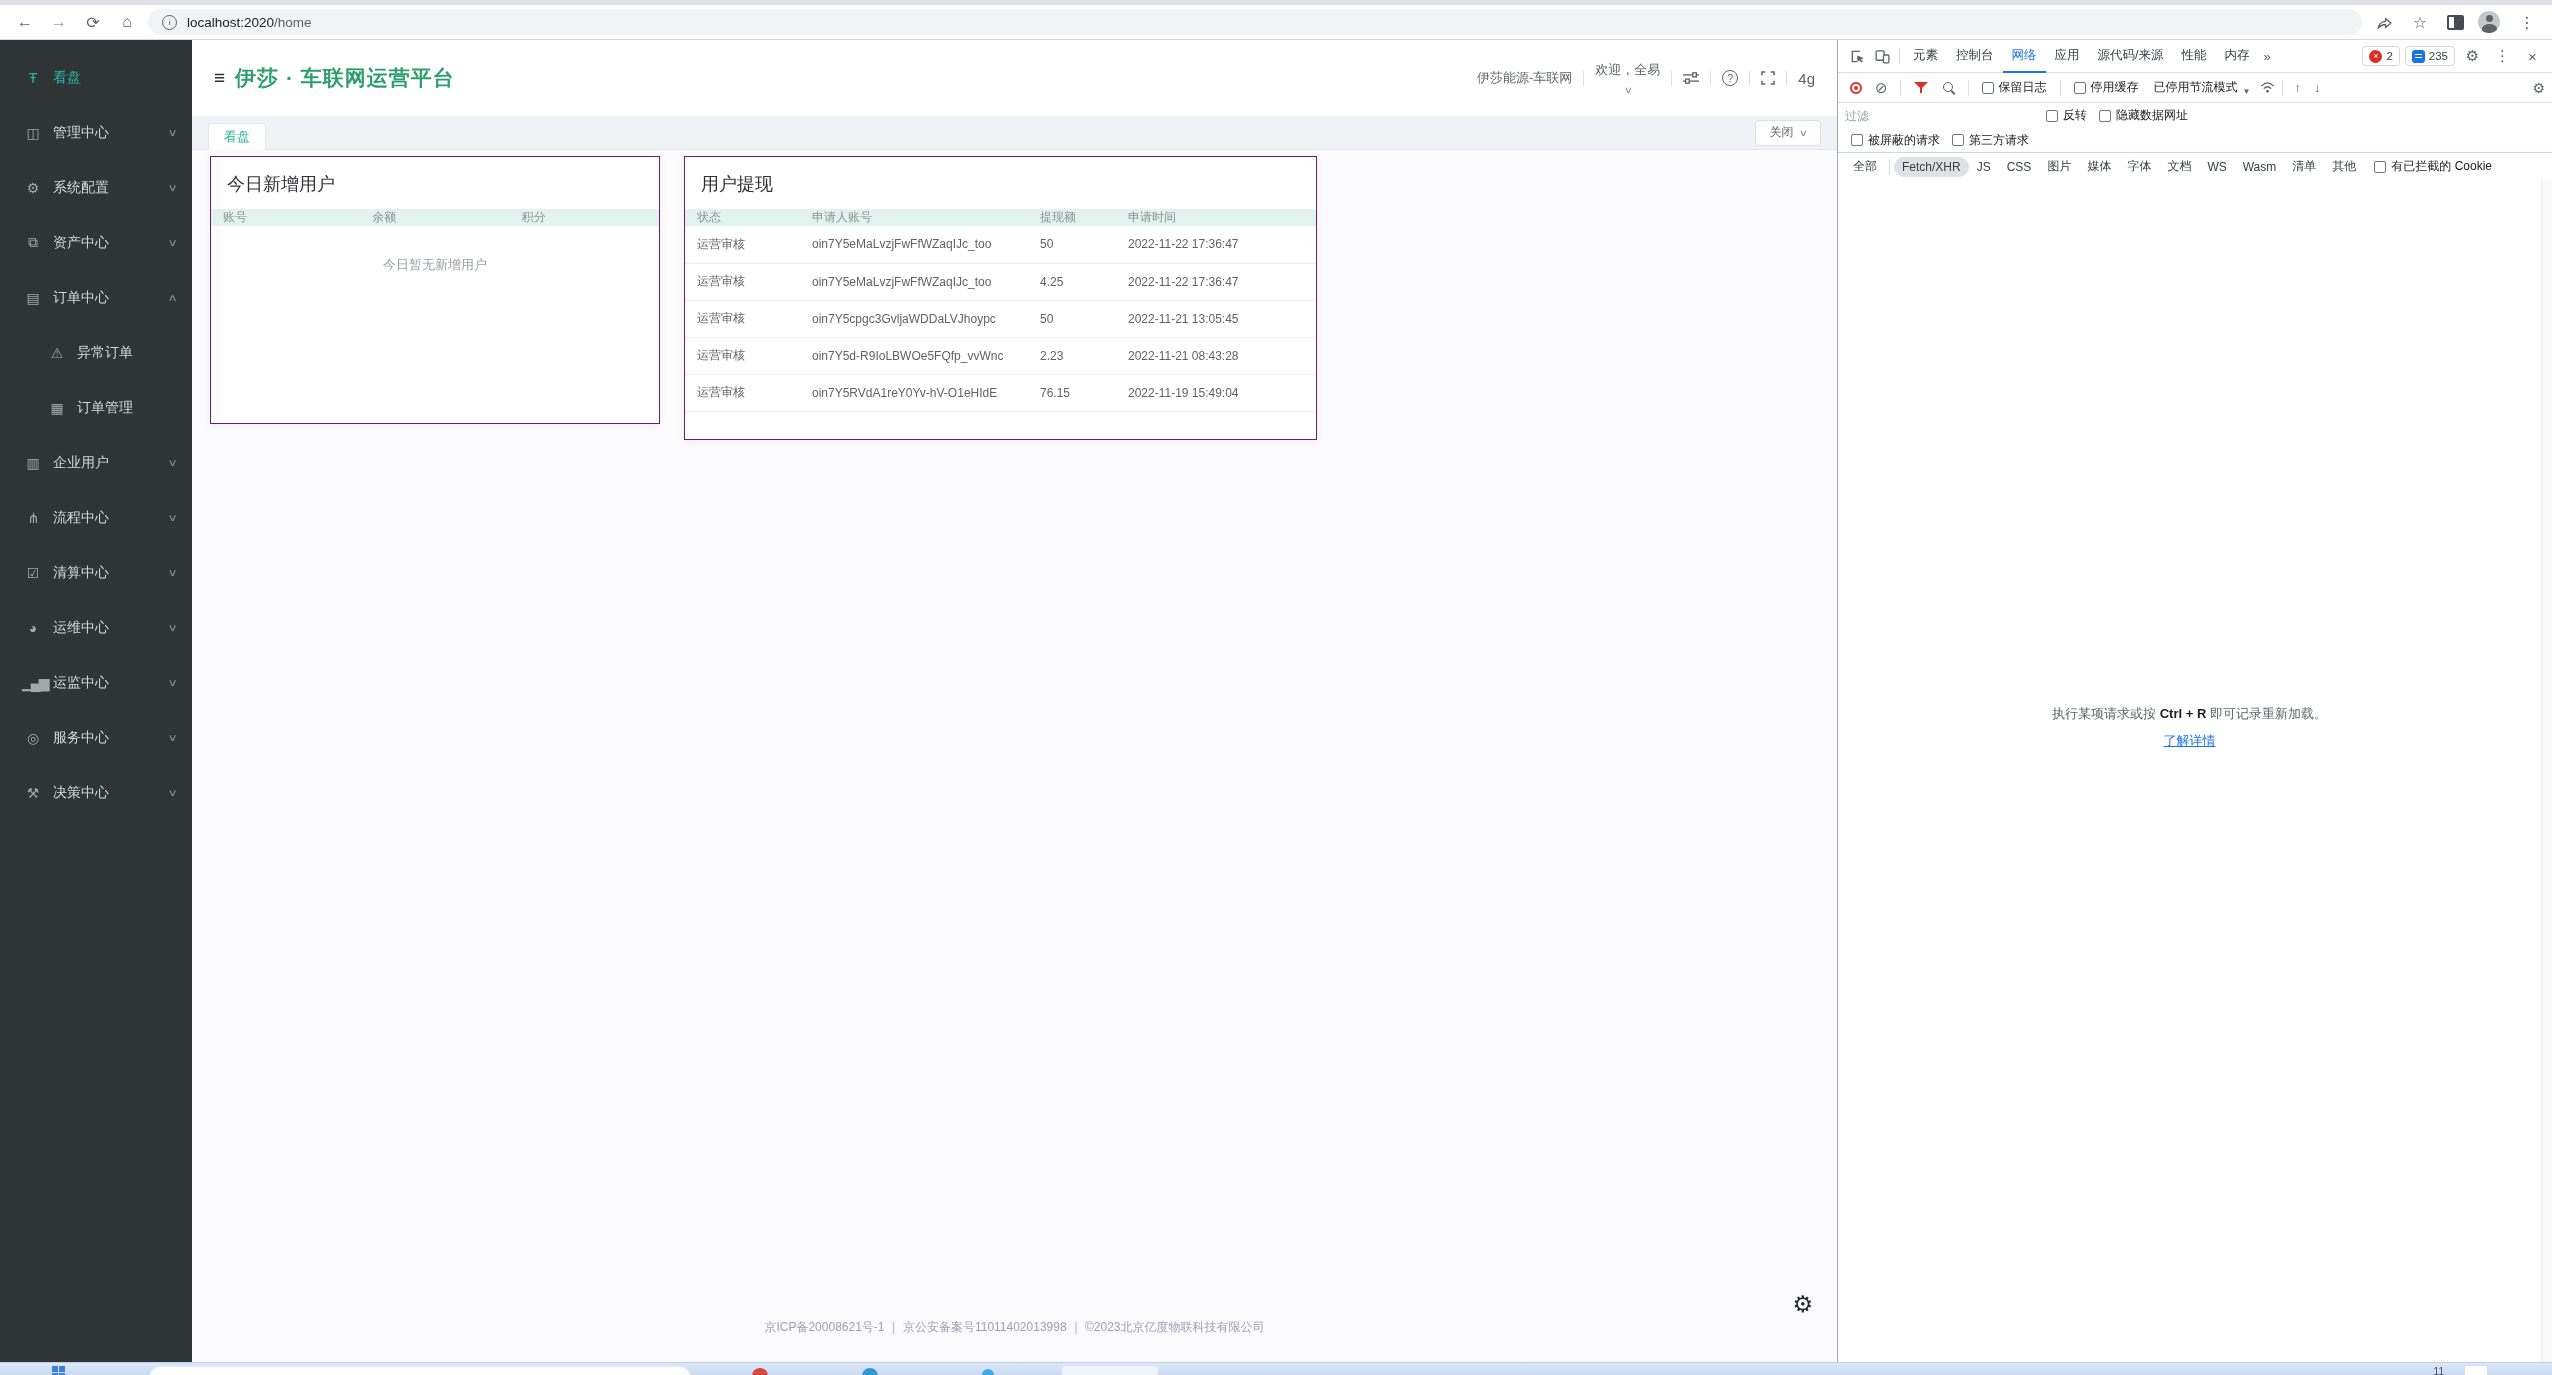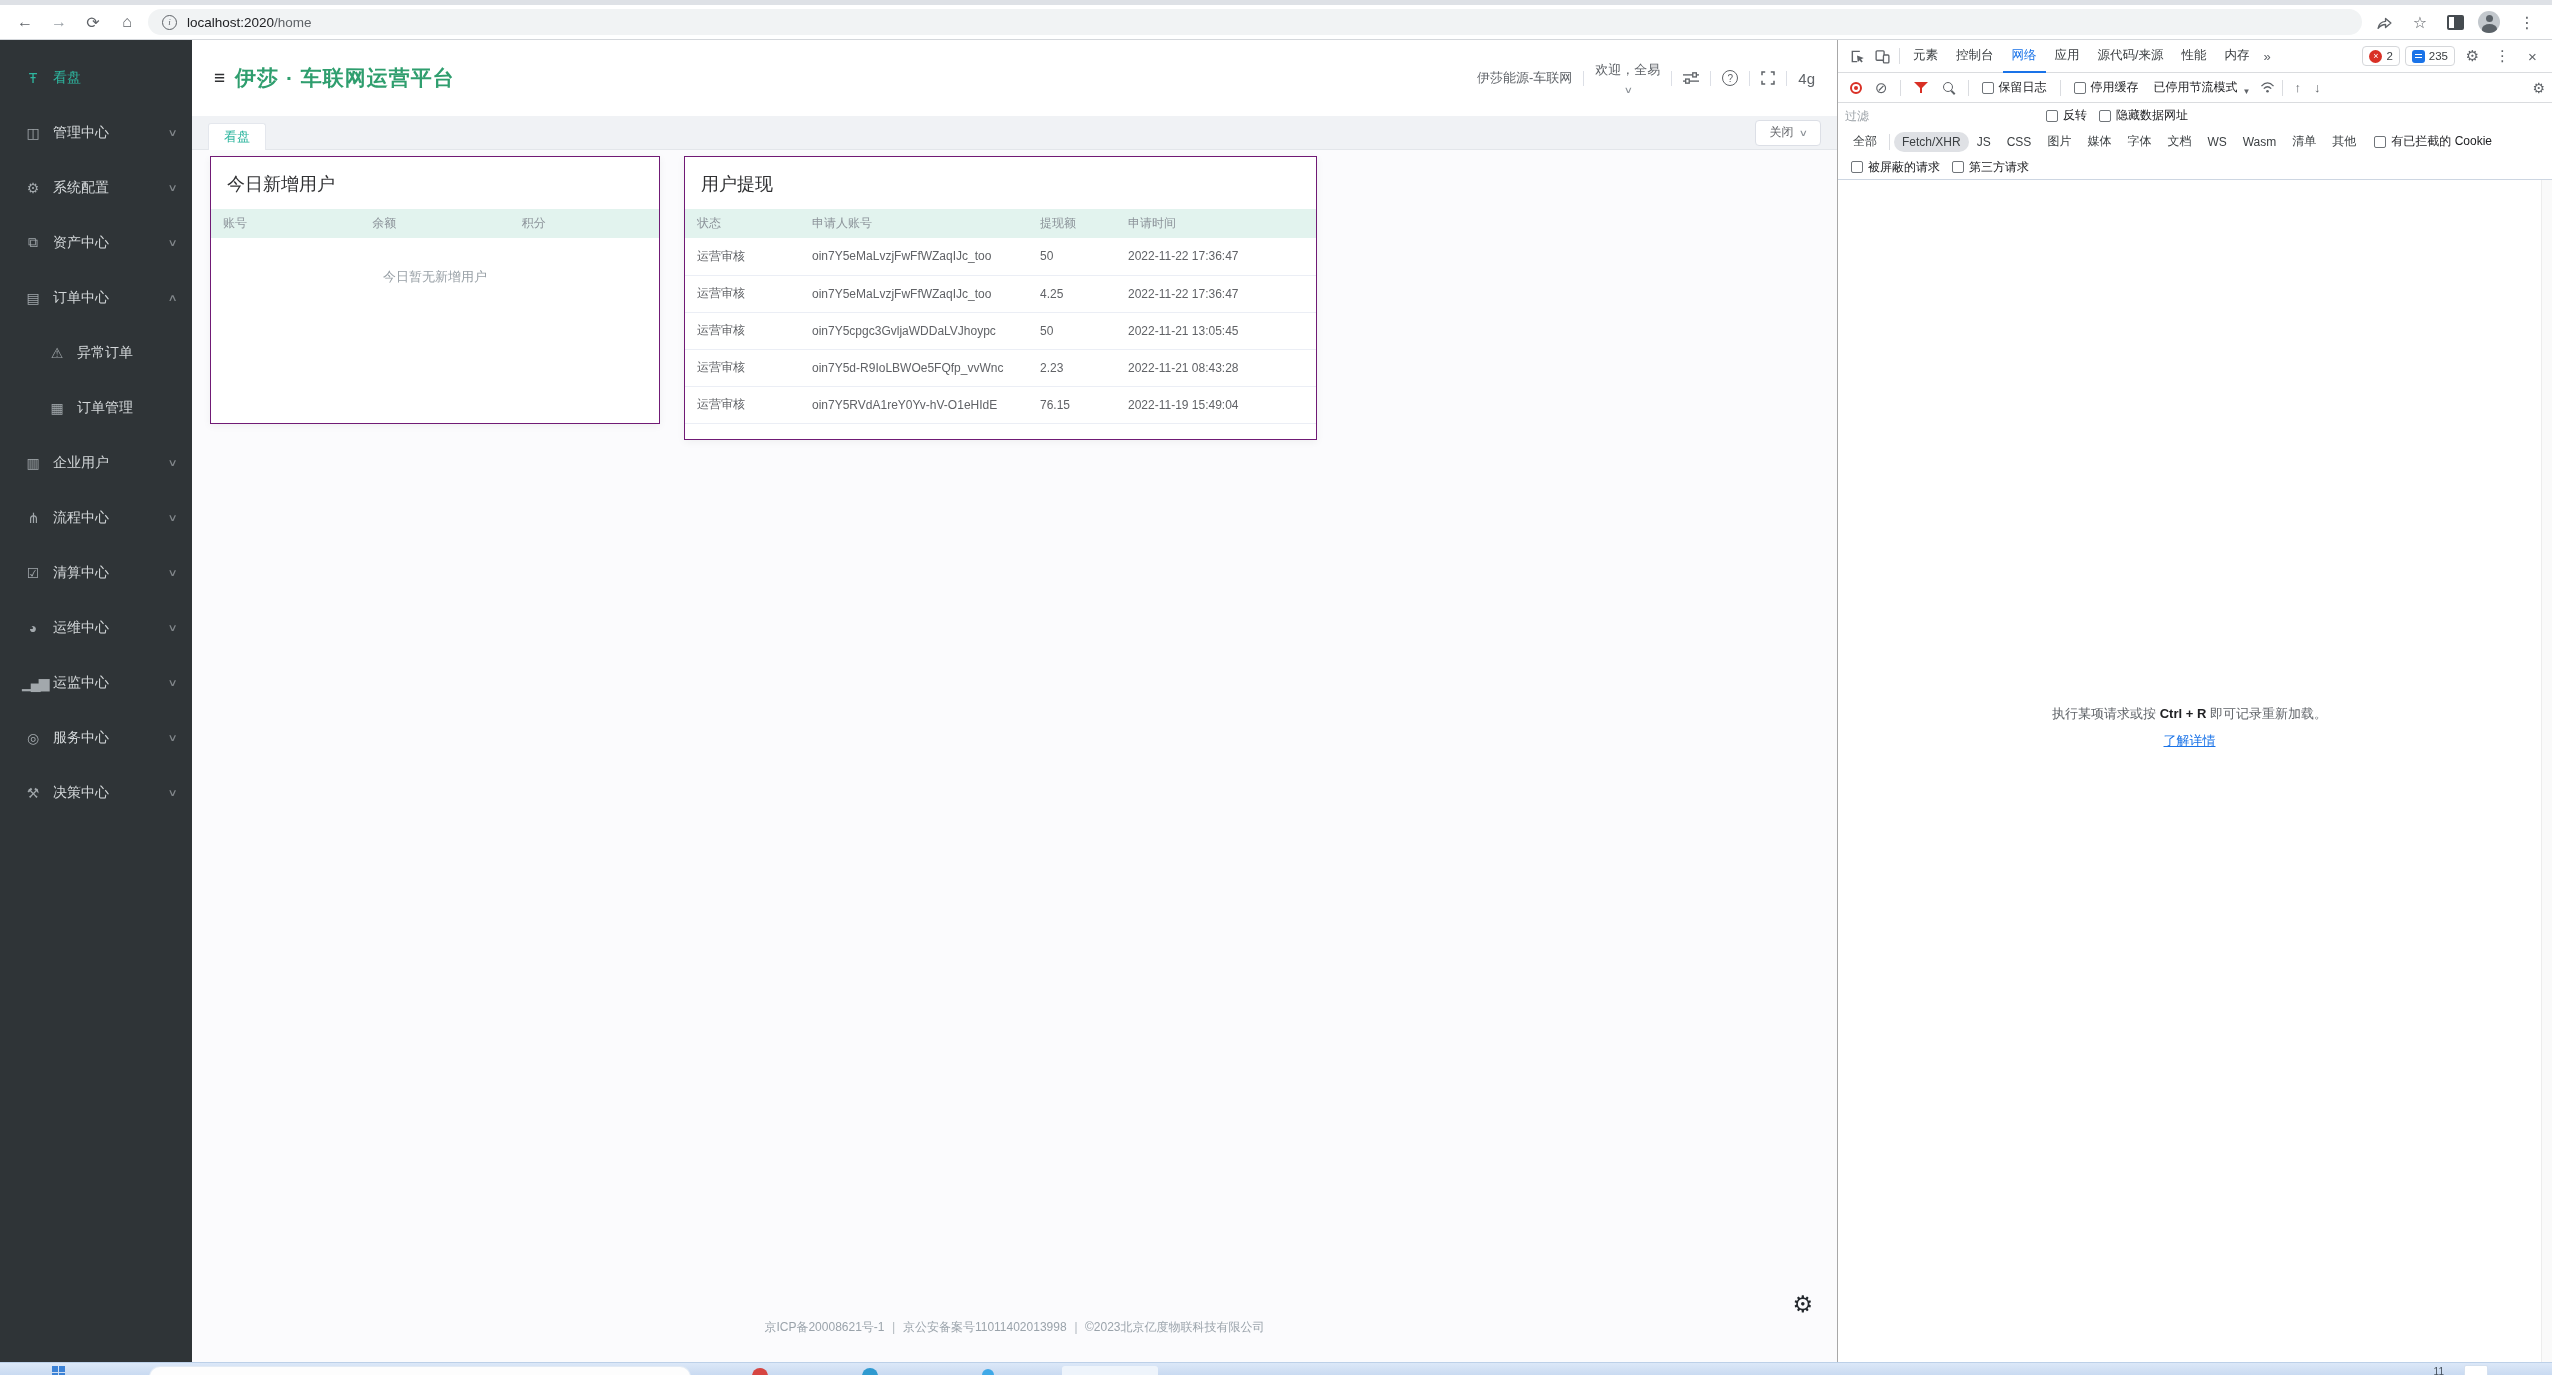--- a/index.html
+++ b/index.html
@@ -52,21 +52,21 @@
   .tab-active { background:#fff; color:#2eb69f; font-size:13px; height:27px; line-height:26px; padding:0 15px; border:1px solid #e4e7ed; border-bottom:none; border-radius:3px 3px 0 0; margin-top:7px; cursor:pointer; }
   .close-btn { margin-left:auto; height:26px; background:#fff; border:1px solid #dcdfe6; border-radius:4px; font-size:12px; color:#606266; display:flex; align-items:center; gap:7px; padding:0 13px; cursor:pointer; }
 
   
   .content { flex:1; position:relative; background:#fbfbfd; }
   .card { position:absolute; background:#fff; border:1px solid #701a75; box-shadow:0 2px 8px rgba(0,0,0,.05); }
   .card-newusers { left:18px; top:6px; width:450px; height:268px; }
   .card-withdraw { left:492px; top:6px; width:633px; height:284px; }
   .card-title { padding:15px 16px 13px; font-size:18px; color:#303133; }
   table { width:100%; border-collapse:collapse; font-size:12px; table-layout:fixed; }
-  thead th { background:#e2f3ee; color:#8c939a; font-weight:normal; text-align:left; height:15px; padding:6px 12px; overflow:hidden; white-space:nowrap; }
+  thead th { background:#e2f3ee; color:#8c939a; font-weight:normal; text-align:left; height:15px; padding:0 12px; overflow:hidden; white-space:nowrap; }
   tbody td { height:37px; padding:0 12px; color:#606266; border-bottom:1px solid #ebeef5; overflow:hidden; white-space:nowrap; }
   .empty-box { padding-top:30px; text-align:center; color:#98a0a6; font-size:13px; }
   .app-footer { position:absolute; bottom:26px; left:0; right:0; text-align:center; color:#9aa3ab; font-size:12px; }
   .float-gear { position:absolute; right:24px; bottom:44px; font-size:23px; color:#23282d; cursor:pointer; }
 
   
   .devtools { width:715px; flex:0 0 715px; border-left:1px solid #a8a8a8; background:#fff; display:flex; flex-direction:column; font-size:12px; color:#202124; }
   .dt-row { display:flex; align-items:center; border-bottom:1px solid #dadcdf; padding:0 7px; flex:0 0 auto; }
   .dt-tabsrow { height:33px; }
   .dt-ibtn { width:25px; height:24px; display:flex; align-items:center; justify-content:center; color:#5f6368; font-size:15px; cursor:pointer; }
@@ -452,20 +452,31 @@
       <span class="cbl">
         <span class="cb"></span>
         <span>反转</span>
       </span>
       <span class="cbl">
         <span class="cb"></span>
         <span>隐藏数据网址</span>
       </span>
     </div>
 
+    <div class="dt-row dt-cbrow">
+      <span class="cbl">
+        <span class="cb"></span>
+        <span>被屏蔽的请求</span>
+      </span>
+      <span class="cbl">
+        <span class="cb"></span>
+        <span>第三方请求</span>
+      </span>
+    </div>
+
     <div class="dt-row dt-chiprow">
       <span class="chip">全部</span>
       <span class="vsep"></span>
       <div style="display:flex;align-items:center;">
 
           <span class="chip selected">Fetch/XHR</span>
 
           <span class="chip">JS</span>
 
           <span class="chip">CSS</span>
@@ -483,31 +494,20 @@
           <span class="chip">Wasm</span>
 
           <span class="chip">清单</span>
 
           <span class="chip">其他</span>
 
       </div>
       <span class="cbl" style="margin-left:10px;">
         <span class="cb"></span>
         <span>有已拦截的 Cookie</span>
-      </span>
-    </div>
-
-    <div class="dt-row dt-cbrow">
-      <span class="cbl">
-        <span class="cb"></span>
-        <span>被屏蔽的请求</span>
-      </span>
-      <span class="cbl">
-        <span class="cb"></span>
-        <span>第三方请求</span>
       </span>
     </div>
 
     <div class="net-body">
       <div class="net-msg">
         <div>
           <span>执行某项请求或按 </span><b>Ctrl + R</b><span> 即可记录重新加载。</span>
         </div>
         <div><span class="net-link">了解详情</span></div>
       </div>

